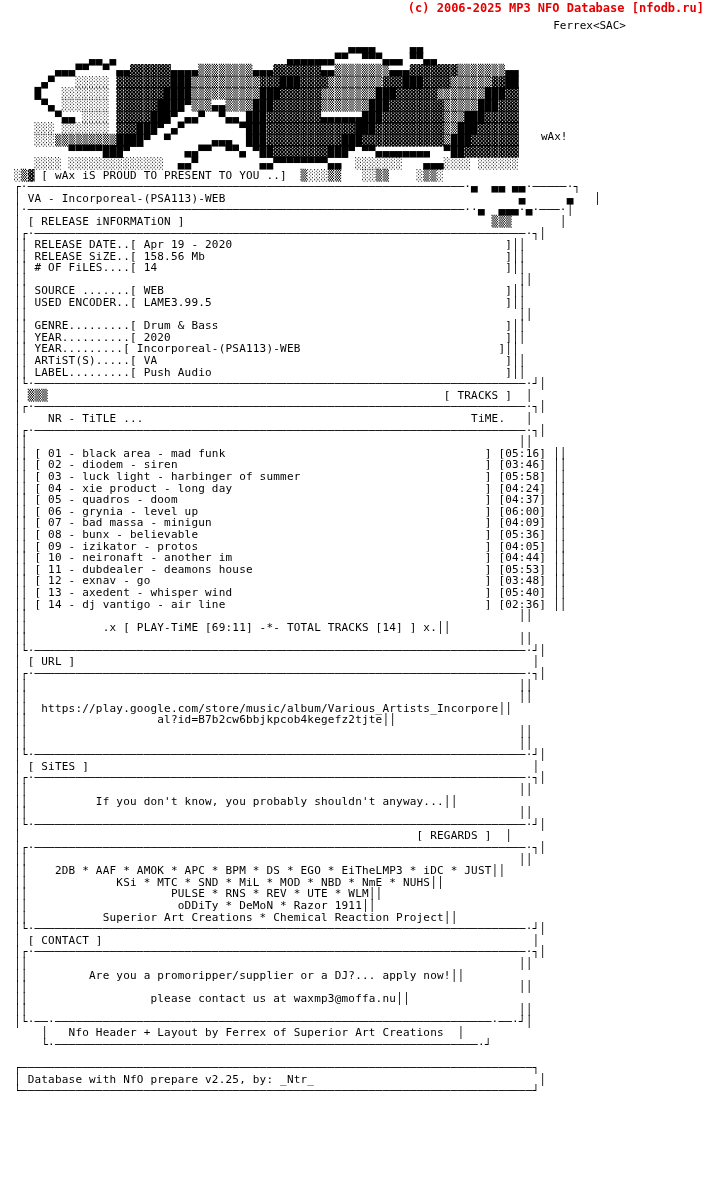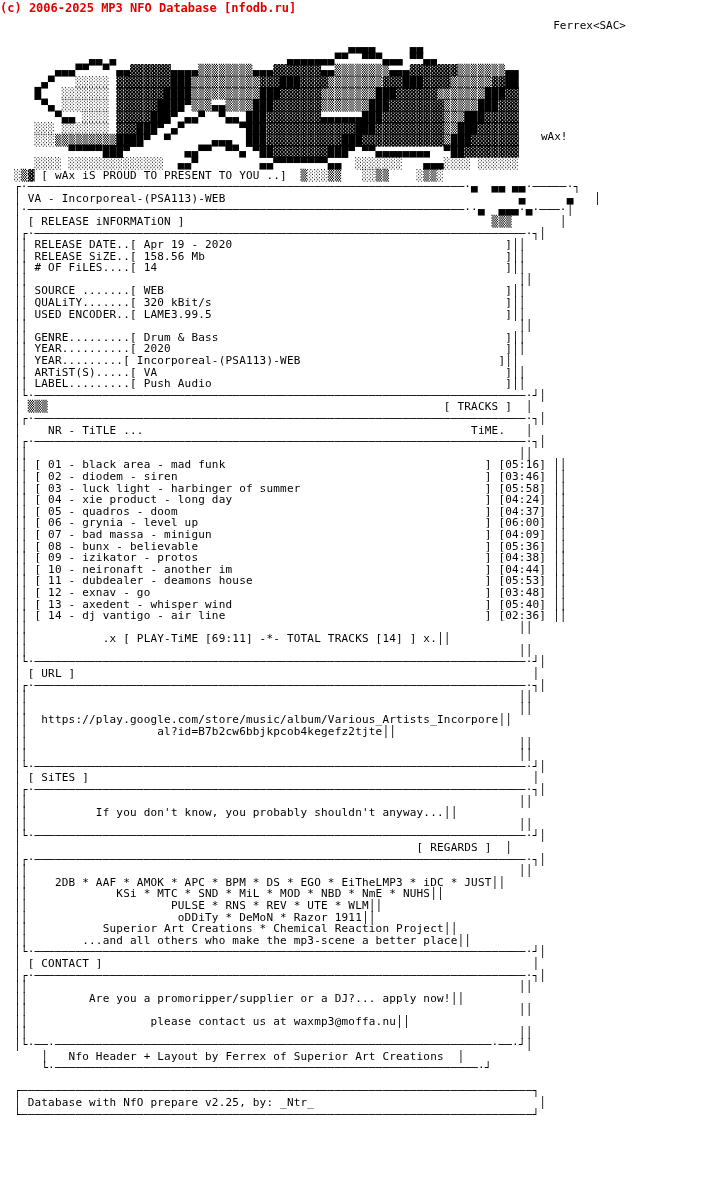--- a/index.html
+++ b/index.html
@@ -18,21 +18,21 @@
     position: relative;
     width: 704px;
     height: 1188px;
     background: #ffffff;
   }
 
   
   .topbar {
     height: 16px;
     line-height: 16px;
-    text-align: left;
+    text-align: right;
     color: #e40000;
     font-family: "DejaVu Sans Mono", "Liberation Mono", monospace;
     font-size: 12px;
     font-weight: bold;
     letter-spacing: 0px;
     white-space: pre;
   }
 
   
   .nfo {
@@ -106,21 +106,20 @@
 </span><span class="art">┌·────────────────────────────────────────────────────────────────·▄  ▄▄ ▄▄·─────·┐
 </span><span class="art">│ VA - Incorporeal-(PSA113)-WEB                                           ▄      ▄   │
 </span><span class="art">│·────────────────────────────────────────────────────────────────··▄  ▄▄▄·▄·───·│
 </span><span class="art">│ [ RELEASE iNFORMATiON ]                                             ▒▒▒       │
 </span><span class="art">│┌·────────────────────────────────────────────────────────────────────────·┐│
 </span><span class="art">││ RELEASE DATE..[ Apr 19 - 2020                                        ]││
 </span><span class="art">││ RELEASE SiZE..[ 158.56 Mb                                            ]││
 </span><span class="art">││ # OF FiLES....[ 14                                                   ]││
 </span><span class="art">││                                                                        ││
 </span><span class="art">││ SOURCE .......[ WEB                                                  ]││
-</span><span class="art">││ QUALiTY.......[ 320 kBit/s                                           ]││
 </span><span class="art">││ USED ENCODER..[ LAME3.99.5                                           ]││
 </span><span class="art">││                                                                        ││
 </span><span class="art">││ GENRE.........[ Drum &amp; Bass                                          ]││
 </span><span class="art">││ YEAR..........[ 2020                                                 ]││
 </span><span class="art">││ YEAR.........[ Incorporeal-(PSA113)-WEB                             ]││
 </span><span class="art">││ ARTiST(S).....[ VA                                                   ]││
 </span><span class="art">││ LABEL.........[ Push Audio                                           ]││
 </span><span class="art">│└·────────────────────────────────────────────────────────────────────────·┘│
 </span><span class="art">│ ▒▒▒                                                          [ TRACKS ]  │
 </span><span class="art">│┌·────────────────────────────────────────────────────────────────────────·┐│
@@ -128,21 +127,21 @@
 </span><span class="art">│┌·────────────────────────────────────────────────────────────────────────·┐│
 </span><span class="art">││                                                                        ││
 </span><span class="art">││ [ 01 - black area - mad funk                                      ] [05:16] ││
 </span><span class="art">││ [ 02 - diodem - siren                                             ] [03:46] ││
 </span><span class="art">││ [ 03 - luck light - harbinger of summer                           ] [05:58] ││
 </span><span class="art">││ [ 04 - xie product - long day                                     ] [04:24] ││
 </span><span class="art">││ [ 05 - quadros - doom                                             ] [04:37] ││
 </span><span class="art">││ [ 06 - grynia - level up                                          ] [06:00] ││
 </span><span class="art">││ [ 07 - bad massa - minigun                                        ] [04:09] ││
 </span><span class="art">││ [ 08 - bunx - believable                                          ] [05:36] ││
-</span><span class="art">││ [ 09 - izikator - protos                                          ] [04:38] ││
+</span><span class="art">││ [ 09 - izikator - protos                                          ] [04:05] ││
 </span><span class="art">││ [ 10 - neironaft - another im                                     ] [04:44] ││
 </span><span class="art">││ [ 11 - dubdealer - deamons house                                  ] [05:53] ││
 </span><span class="art">││ [ 12 - exnav - go                                                 ] [03:48] ││
 </span><span class="art">││ [ 13 - axedent - whisper wind                                     ] [05:40] ││
 </span><span class="art">││ [ 14 - dj vantigo - air line                                      ] [02:36] ││
 </span><span class="art">││                                                                        ││
 </span><span class="art">││           .x [ PLAY-TiME [69:11] -*- TOTAL TRACKS [14] ] x.││
 </span><span class="art">││                                                                        ││
 </span><span class="art">│└·────────────────────────────────────────────────────────────────────────·┘│
 </span><span class="art">│ [ URL ]                                                                   │
@@ -161,21 +160,20 @@
 </span><span class="art">││                                                                        ││
 </span><span class="art">│└·────────────────────────────────────────────────────────────────────────·┘│
 </span><span class="art">│                                                          [ REGARDS ]  │
 </span><span class="art">│┌·────────────────────────────────────────────────────────────────────────·┐│
 </span><span class="art">││                                                                        ││
 </span><span class="art">││    2DB * AAF * AMOK * APC * BPM * DS * EGO * EiTheLMP3 * iDC * JUST││
 </span><span class="art">││             KSi * MTC * SND * MiL * MOD * NBD * NmE * NUHS││
 </span><span class="art">││                     PULSE * RNS * REV * UTE * WLM││
 </span><span class="art">││                      oDDiTy * DeMoN * Razor 1911││
 </span><span class="art">││           Superior Art Creations * Chemical Reaction Project││
-</span><span class="art">││        ...and all others who make the mp3-scene a better place││
 </span><span class="art">│└·────────────────────────────────────────────────────────────────────────·┘│
 </span><span class="art">│ [ CONTACT ]                                                               │
 </span><span class="art">│┌·────────────────────────────────────────────────────────────────────────·┐│
 </span><span class="art">││                                                                        ││
 </span><span class="art">││         Are you a promoripper/supplier or a DJ?... apply now!││
 </span><span class="art">││                                                                        ││
 </span><span class="art">││                  please contact us at waxmp3@moffa.nu││
 </span><span class="art">││                                                                        ││
 </span><span class="art">│└·──·────────────────────────────────────────────────────────────────·──·┘│
 </span><span class="art">    │   Nfo Header + Layout by Ferrex of Superior Art Creations  │

